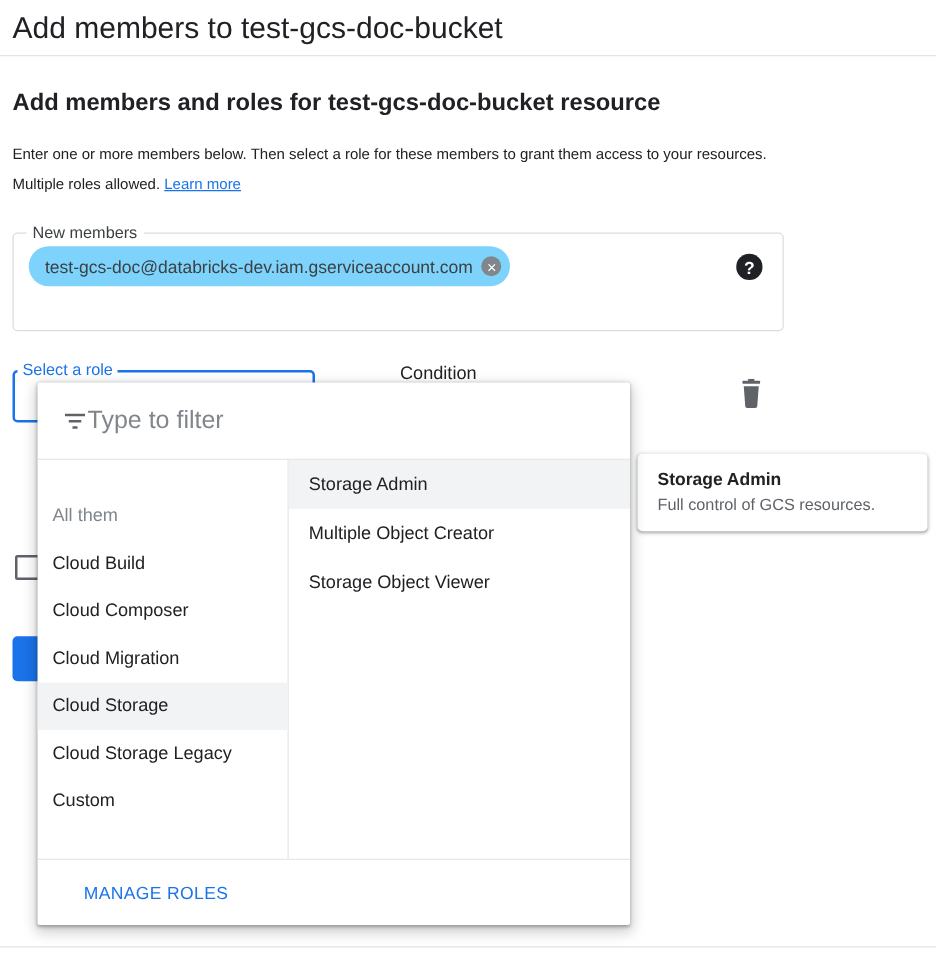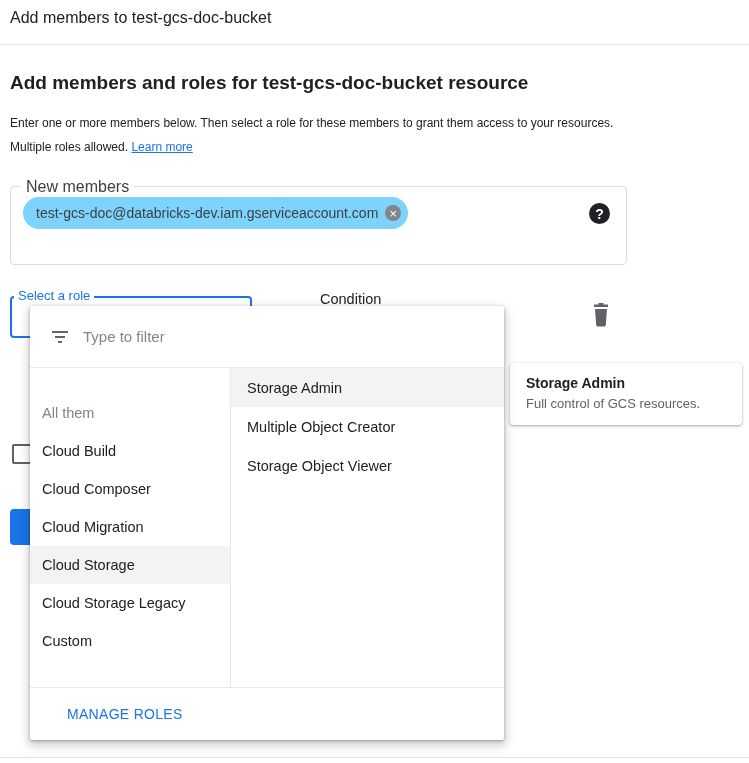--- a/index.html
+++ b/index.html
@@ -12,21 +12,21 @@
   .page {
     position:relative;
     width:749px; height:763px;
     background:#fff;
     overflow:hidden;
   }
 
   
   .dialog-title {
     position:absolute; left:10px; top:9px;
-    font-size:16px; font-weight:400; color:#202124;
+    font-size:24px; font-weight:400; color:#202124;
   }
   .divider-top {
     position:absolute; left:0; top:44px; width:100%; height:1px;
     background:#e3e3e3;
   }
   .divider-bottom {
     position:absolute; left:0; top:757px; width:100%; height:1px;
     background:#e3e3e3;
   }
 
@@ -44,21 +44,21 @@
   }
 
   
   .members-box {
     position:absolute; left:10px; top:186px; width:617px; height:79px;
     border:1px solid #dadce0; border-radius:4px; background:#fff;
   }
   .members-label {
     position:absolute; left:10px; top:-9px;
     background:#fff; padding:0 5px;
-    font-size:16px; color:#3c4043;
+    font-size:13px; color:#3c4043;
   }
   .member-chip {
     position:absolute; left:12px; top:10px; height:32px;
     display:inline-flex; align-items:center;
     background:#7dd3fc; border-radius:16px;
     padding:0 7px 0 13px; cursor:default;
   }
   .member-chip .chip-text { font-size:14px; color:#3c4043; }
   .chip-remove {
     margin-left:7px; width:16px; height:16px; border-radius:50%;
@@ -122,21 +122,21 @@
     display:flex; flex-direction:column;
   }
   .filter-row {
     height:62px; flex:none;
     display:flex; align-items:center;
     padding:0 20px;
     border-bottom:1px solid #e8e8e8;
   }
   .filter-input {
     border:none; outline:none; flex:1;
-    margin-left:13px; font-size:15px; color:#202124;
+    margin-left:0; font-size:20px; color:#202124;
     font-family:"Liberation Sans", sans-serif;
   }
   .filter-input::placeholder { color:#80868b; opacity:1; }
   .panel-body { flex:1; display:flex; overflow:hidden; }
   .cat-col {
     width:201px; flex:none;
     border-right:1px solid #e8e8e8;
     padding-top:26px;
   }
   .cat-item {

